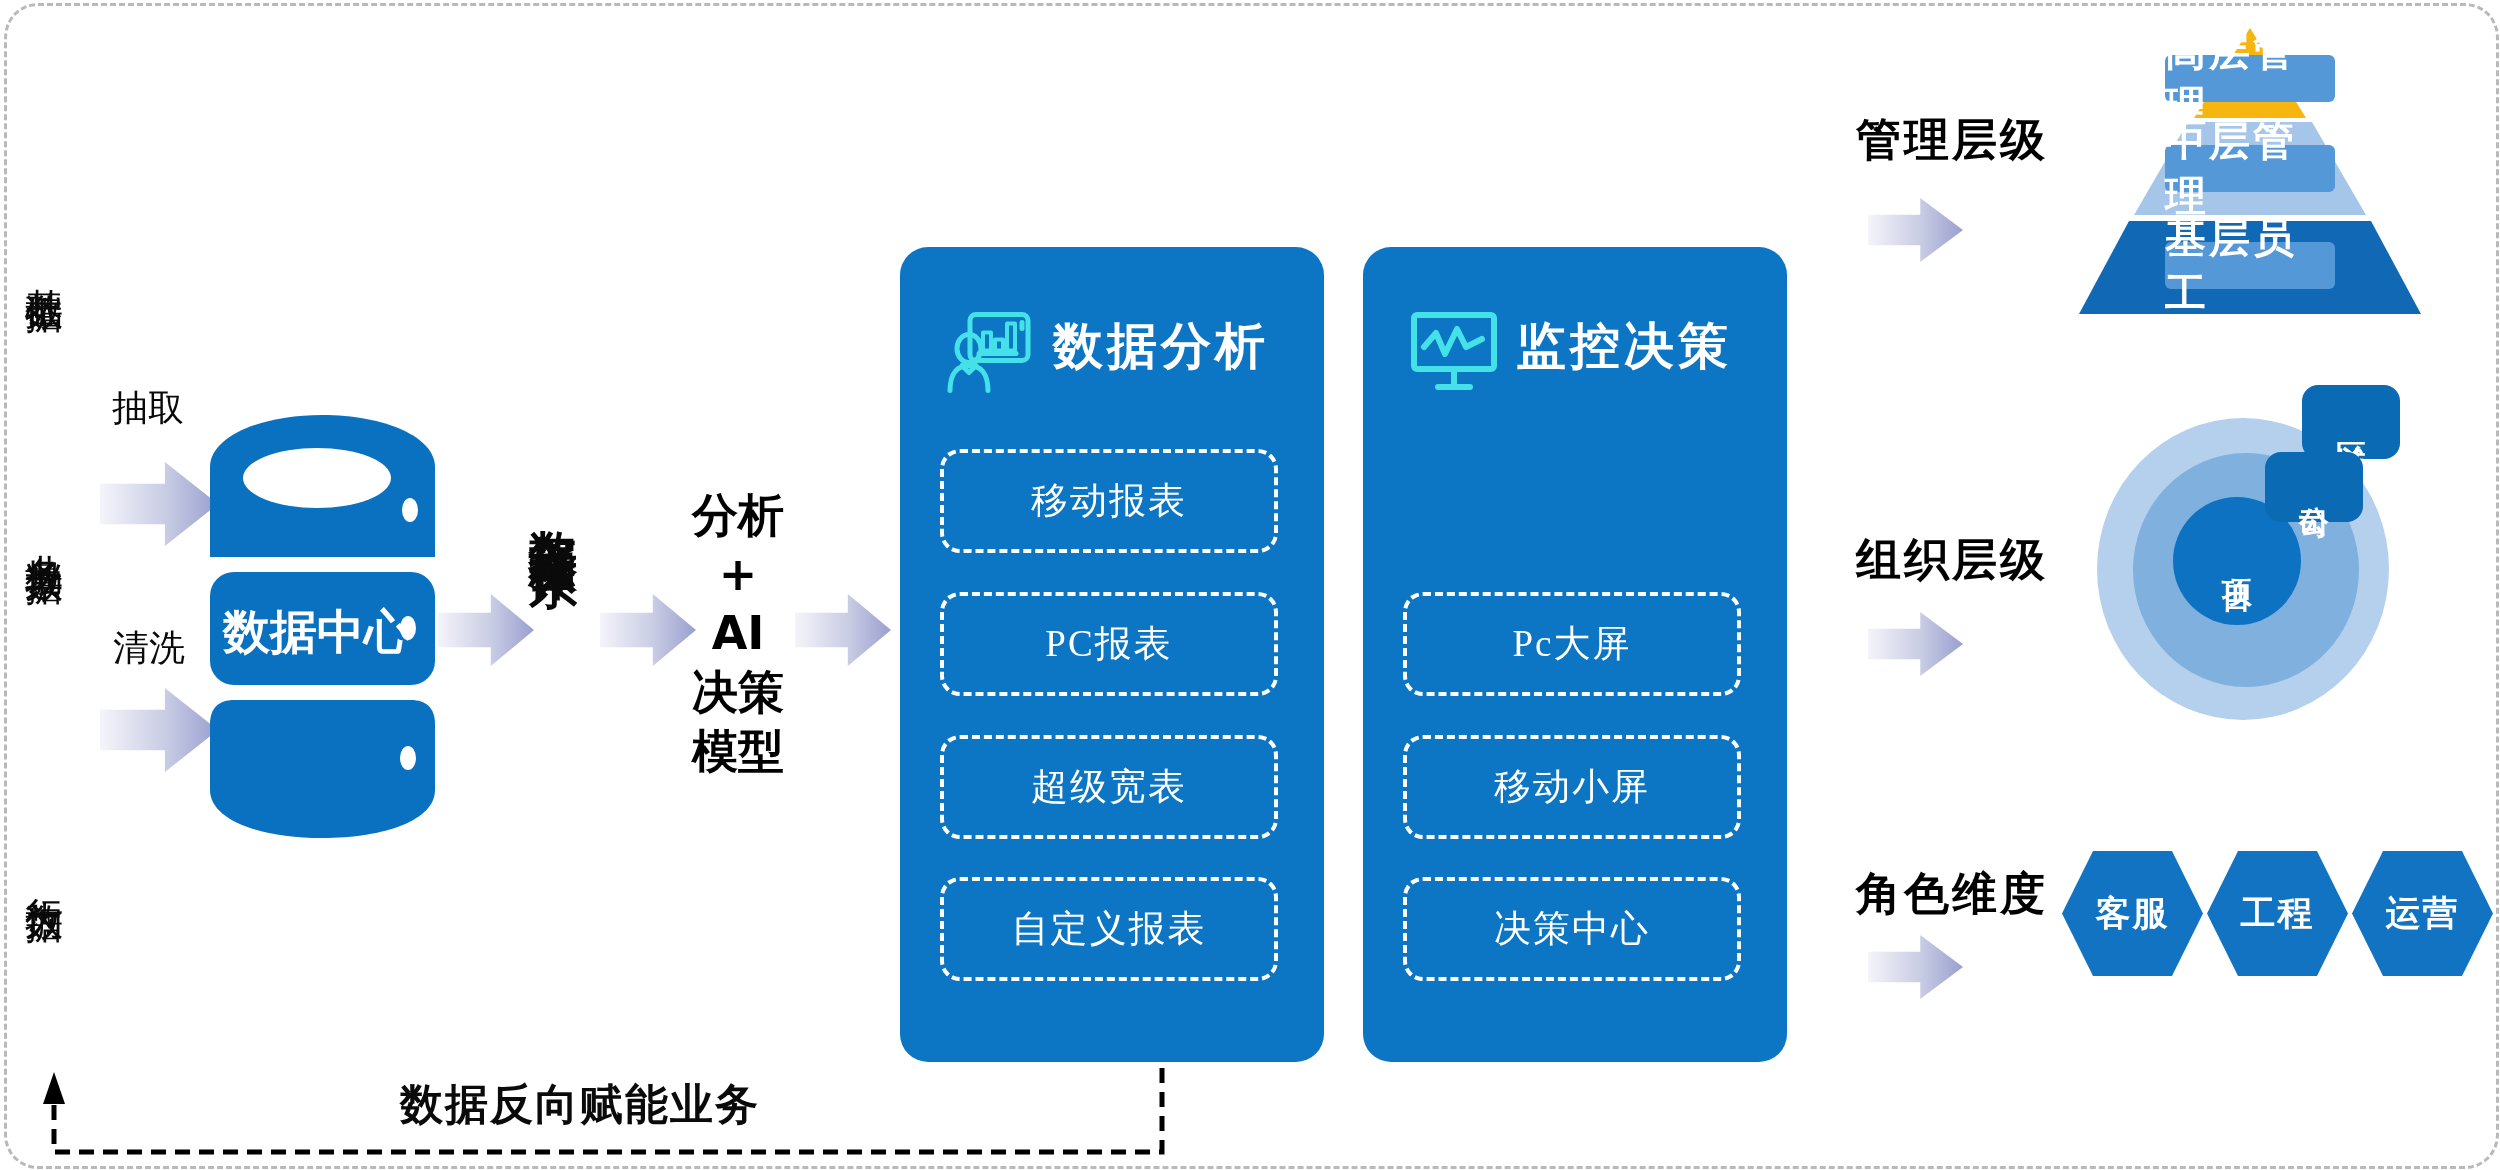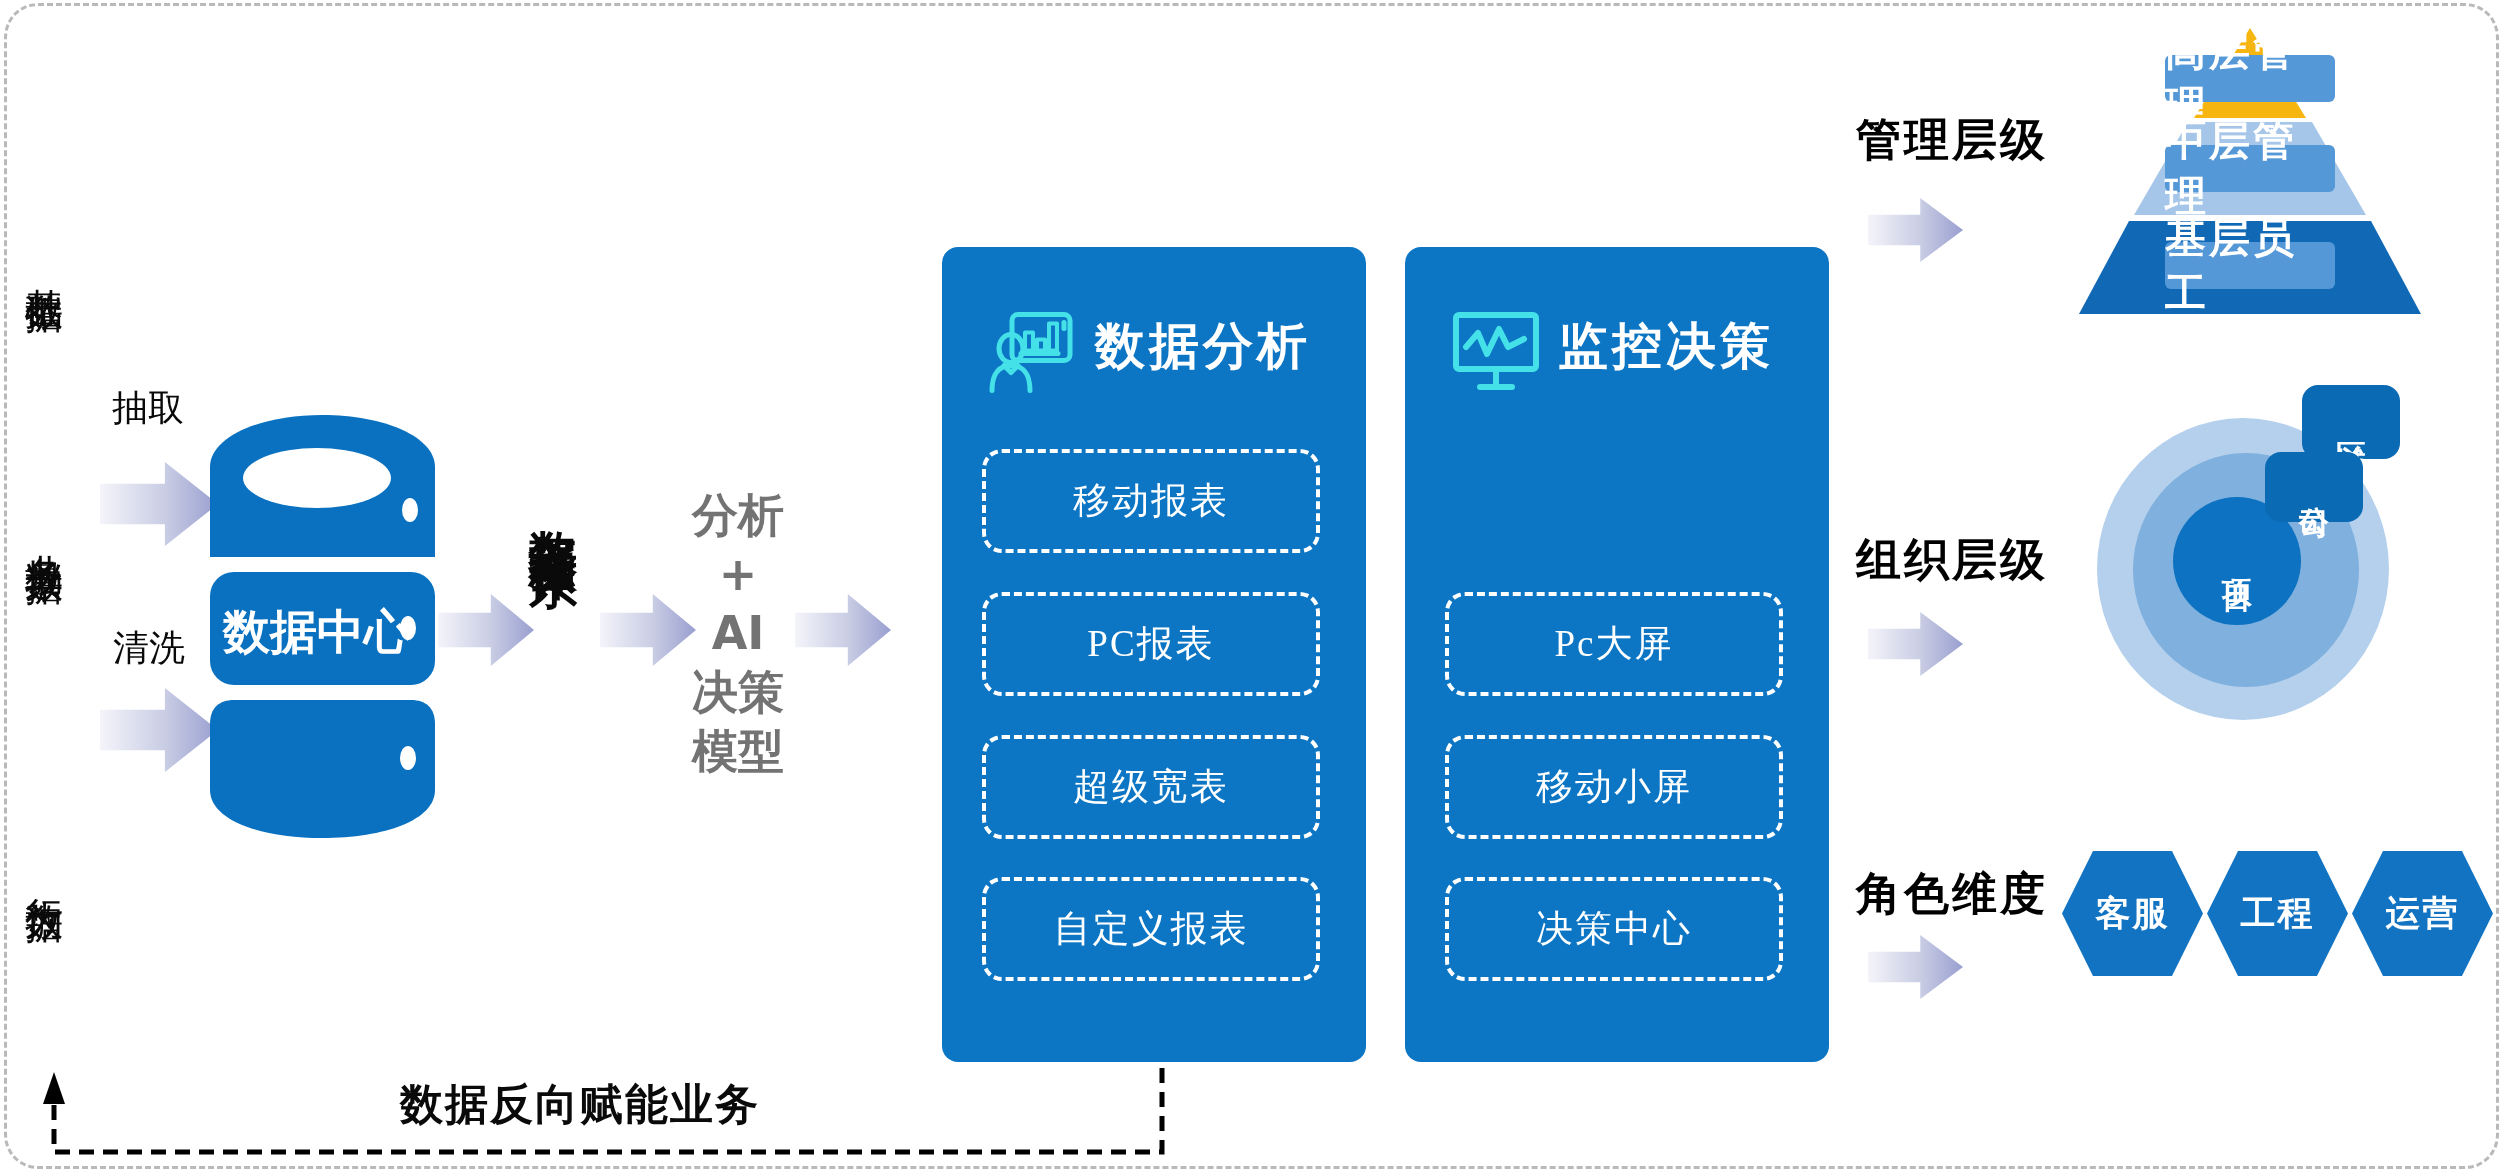--- a/index.html
+++ b/index.html
@@ -10,29 +10,29 @@
   .frame{left:4px;top:3px;width:2489px;height:1160px;border:3px dashed #b9b9b9;border-radius:34px;}
   
   .vtext{writing-mode:vertical-rl;text-orientation:upright;color:#0a0a0a;
          font-size:38px;font-weight:500;letter-spacing:3px;line-height:1;}
   .blacklabel{color:#0a0a0a;font-size:36px;font-weight:500;}
   .sectiontitle{color:#000;font-size:45px;font-weight:600;letter-spacing:3px;white-space:nowrap;}
   
   .garrow{background:linear-gradient(90deg,#f4f4fa 0%,#c9cde4 55%,#999fd0 100%);
           clip-path:polygon(0 26%,55% 26%,55% 0,100% 50%,55% 100%,55% 74%,0 74%);}
   
-  .panel{width:424px;height:815px;background:#0c76c5;border-radius:16px;margin-left:42px;}
+  .panel{width:424px;height:815px;background:#0c76c5;border-radius:28px;}
   .panel-title{color:#fff;font-size:50px;font-weight:700;letter-spacing:4px;white-space:nowrap;}
   .pitem{position:absolute;left:40px;width:330px;height:96px;border:4px dashed #ffffff;
          border-radius:20px;display:flex;align-items:center;justify-content:center;
          color:#fff;font-size:37px;font-weight:500;letter-spacing:2px;white-space:nowrap;font-family:Liberation Serif, serif;}
   
   .dblabel{color:#fff;font-size:47px;font-weight:700;text-align:center;white-space:nowrap;}
   
-  .model{width:160px;text-align:center;color:#737373;font-size:46px;font-weight:600;line-height:59px;}
+  .model{width:160px;text-align:center;color:#000000;font-size:46px;font-weight:600;line-height:59px;}
   
   .plevel{width:170px;height:47px;background:#5598d8;border-radius:6px;display:flex;
           align-items:center;justify-content:center;color:#fff;font-size:41px;font-weight:600;letter-spacing:3px;}
   
   .circle{border-radius:50%;}
   .tag{background:#0b6ab4;border-radius:16px;display:flex;align-items:center;justify-content:center;
        color:#fff;}
   .tag .vtext{color:#fff;font-size:30px;font-weight:600;letter-spacing:4px;}
   .innercircle{display:flex;align-items:center;justify-content:center;}
   .innercircle .vtext{color:#fff;font-size:30px;font-weight:600;letter-spacing:6px;}

